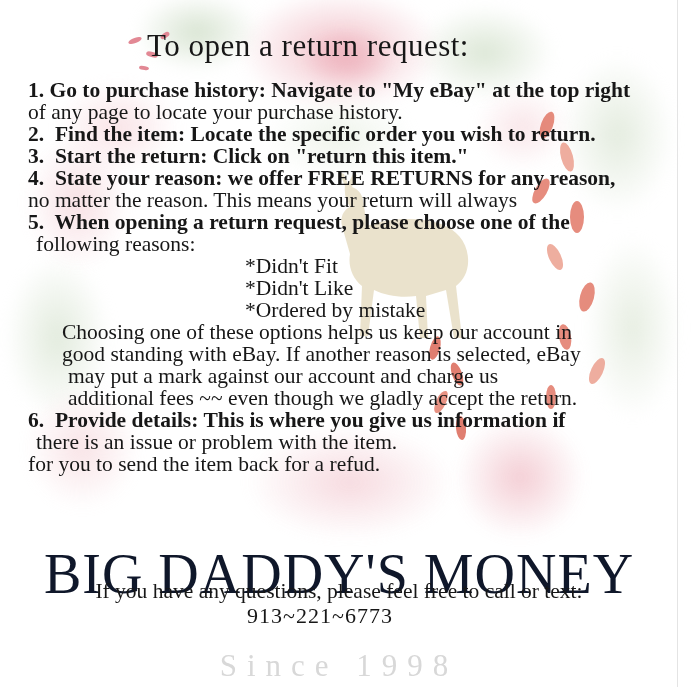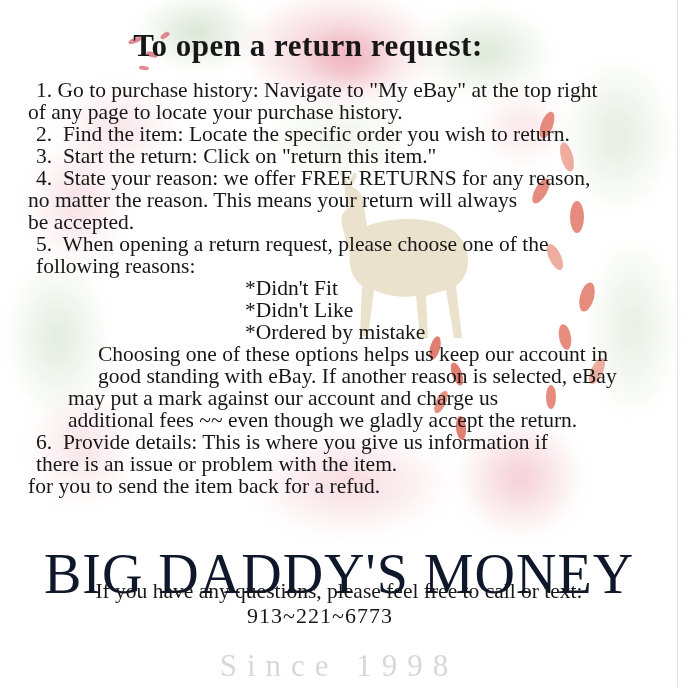--- a/index.html
+++ b/index.html
@@ -32,29 +32,29 @@
   .d4 { left:139px; top:66px; width:10px; height:4px; transform:rotate(10deg); }
   .edge-line { position:absolute; left:677px; top:0; width:1px; height:687px; background:#e4e4e4; }
   
   .wm { position:absolute; z-index:1; left:0; width:678px; text-align:center; color:#0f172a; white-space:nowrap; }
   .wm-brand { top:542px; font-size:56px; letter-spacing:1px; }
   .wm-since { top:612px; font-size:31px; letter-spacing:10px; color:#d8d8d8;margin-top:36px; }
   
   .txt { position:relative; z-index:2; }
   .title {
     position:absolute; top:28px; left:0; width:616px; text-align:center;
-    font-size:31px; font-weight:700; letter-spacing:.5px;
+    font-size:31px; font-weight:400; letter-spacing:.5px;
   }
   .bodytext { position:absolute; top:79px; left:0; width:678px; font-size:21.5px; line-height:22px; }
   .ln { white-space:pre; }
-  .l-num   { padding-left:36px; }
+  .l-num   { padding-left:28px;font-weight:bold; }
   .l-cont  { padding-left:28px; }
   .l-cont2 { padding-left:36px; }
   .l-star  { padding-left:245px; }
-  .l-para  { padding-left:62px;margin-left:36px; }
+  .l-para  { padding-left:62px; }
   .l-para2 { padding-left:68px; }
   .contact { position:absolute; top:580px; left:0; width:678px; text-align:center; font-size:21.5px; line-height:23px; }
   .phone   { position:absolute; top:603px; left:0; width:640px; text-align:center; font-size:22px; letter-spacing:1px; }
 </style>
 </head>
 <body>
 
 <div class="canvas">
 
   <div class="deco" style="left:0;top:0;width:699px;height:687px;">
@@ -113,21 +113,20 @@
   <div class="txt">
     <div class="title">To open a return request:</div>
 
     <div class="bodytext">
       <div class="ln l-num">1. Go to purchase history: Navigate to "My eBay" at the top right</div>
       <div class="ln l-cont">of any page to locate your purchase history.</div>
       <div class="ln l-num">2.  Find the item: Locate the specific order you wish to return.</div>
       <div class="ln l-num">3.  Start the return: Click on "return this item."</div>
       <div class="ln l-num">4.  State your reason: we offer FREE RETURNS for any reason,</div>
       <div class="ln l-cont">no matter the reason. This means your return will always</div>
-      <div class="ln l-cont">be accepted.</div>
       <div class="ln l-num">5.  When opening a return request, please choose one of the</div>
       <div class="ln l-cont2">following reasons:</div>
       <div class="ln l-star">*Didn't Fit</div>
       <div class="ln l-star">*Didn't Like</div>
       <div class="ln l-star">*Ordered by mistake</div>
       <div class="ln l-para">Choosing one of these options helps us keep our account in</div>
       <div class="ln l-para">good standing with eBay. If another reason is selected, eBay</div>
       <div class="ln l-para2">may put a mark against our account and charge us</div>
       <div class="ln l-para2">additional fees ~~ even though we gladly accept the return.</div>
       <div class="ln l-num">6.  Provide details: This is where you give us information if</div>

